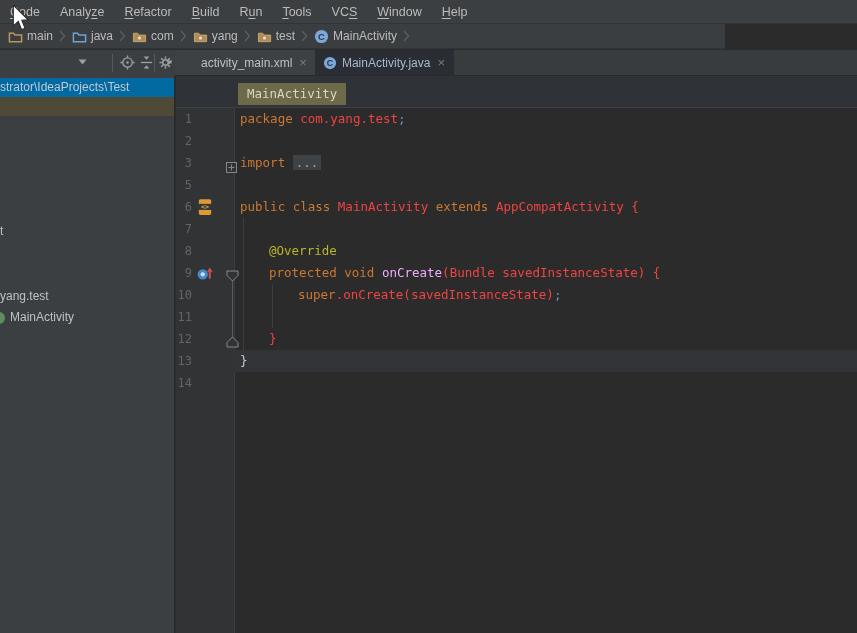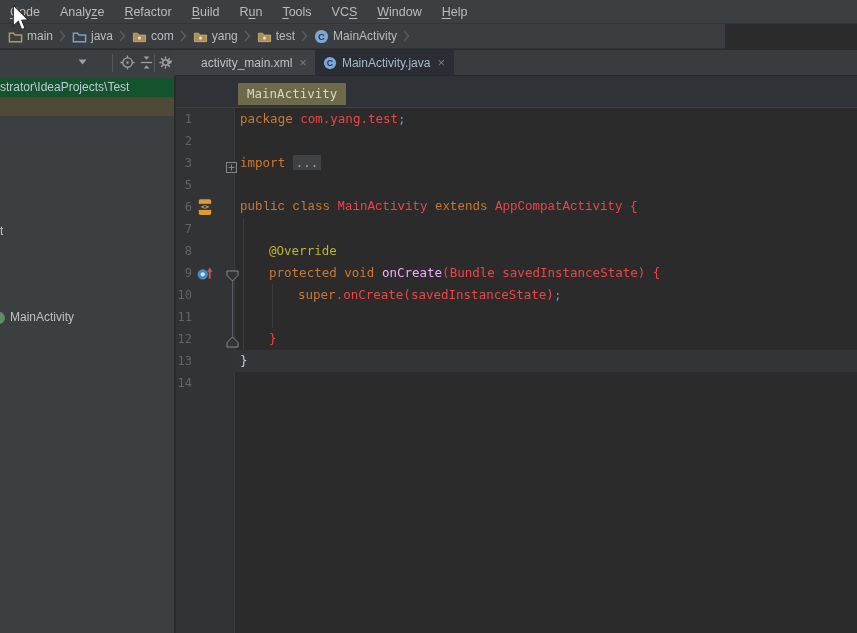--- a/index.html
+++ b/index.html
@@ -26,21 +26,21 @@
   .tab{display:flex;align-items:center;padding:0 7px;font-size:12px;color:#BCC0C3;
        background:#3E4143;border-right:1px solid #2B2D30;height:25px;cursor:default;}
   .tab.selected{background:#2A2D33;color:#A6B8CC;}
   .tab .tlbl{margin:0 6px 0 5px;}
   .tab .tclose{color:#757C83;font-size:13px;line-height:13px;padding:0 1px;}
   
   #project{position:absolute;left:0;top:76px;width:175px;height:557px;background:#3C3F41;
            border-right:1px solid #2A2A2A;box-sizing:border-box;overflow:hidden;}
   .trow{position:absolute;left:0;width:175px;height:19px;line-height:19px;font-size:12px;color:#BDC1C5;
         white-space:nowrap;overflow:hidden;}
-  .trow.sel-blue{background:#14532d;color:#BFC9D4;}
+  .trow.sel-blue{background:#0369a1;color:#BFC9D4;}
   .trow.sel-olive{background:#4F4A38;}
   .class-sliver{position:absolute;left:-7px;top:4px;width:12px;height:12px;border-radius:50%;
                 background:#5E8D63;}
   
   #editor{position:absolute;left:176px;top:76px;width:681px;height:557px;background:#2B2B2B;overflow:hidden;}
   #crumbstrip{position:absolute;left:0;top:0;width:100%;height:31px;background:#2F3237;border-bottom:1px solid #3E4144;}
   #crumbchip{position:absolute;left:62px;top:7px;height:22px;line-height:22px;padding:0 9px;background:#6D6A4A;
              color:#D8D7C4;font-family:"DejaVu Sans Mono",monospace;font-size:12.5px;}
   #gutter{position:absolute;left:0;top:32px;bottom:0;width:58px;background:#313335;border-right:1px solid #3A3D40;}
   .cl{position:absolute;left:0;width:100%;height:22px;line-height:22px;font-family:"DejaVu Sans Mono",monospace;font-size:12.5px;}
@@ -219,20 +219,21 @@
           <span class="tlbl">MainActivity.java</span>
           <span class="tclose">×</span>
         </div>
       </div>
   </div>
 
   <div id="project">
     <div class="trow sel-blue" style="top:2px"><span>strator\IdeaProjects\Test</span></div>
     <div class="trow sel-olive" style="top:21px"><span></span></div>
     <div class="trow" style="top:146px"><span>t</span></div>
+    <div class="trow" style="top:211px"><span>yang.test</span></div>
     <div class="trow" style="top:232px">
       <span class="class-sliver"></span>
       <span style="padding-left:10px">MainActivity</span>
     </div>
   </div>
 
   <div id="editor">
     <div id="crumbstrip">
       <div id="crumbchip">MainActivity</div>
     </div>
@@ -262,21 +263,21 @@
           <span class="ln">5</span>
           <span class="code" style="padding-left: 0px;"></span>
         </div>
         <div class="cl" style="top: 120px;">
           <span class="ln">6</span>
           <span class="gut-ico">
             <svg class="icn" width="18" height="18">
               <use href="#sym-android-file"></use>
             </svg>
           </span>
-          <span class="code" style="padding-left: 0px; font-family: Liberation Mono, monospace;"><span class="tk-keyword">public class </span><span class="tk-plain">MainActivity </span><span class="tk-keyword">extends</span><span class="tk-plain"> AppCompatActivity {</span></span>
+          <span class="code" style="padding-left: 0px;"><span class="tk-keyword">public class </span><span class="tk-plain">MainActivity </span><span class="tk-keyword">extends</span><span class="tk-plain"> AppCompatActivity {</span></span>
         </div>
         <div class="cl" style="top: 142px;">
           <span class="ln">7</span>
           <span class="code" style="padding-left: 0px;"></span>
         </div>
         <div class="cl" style="top: 164px;">
           <span class="ln">8</span>
           <span class="code" style="padding-left: 29px;"><span class="tk-annotation">@Override</span></span>
         </div>
         <div class="cl" style="top: 186px;">

